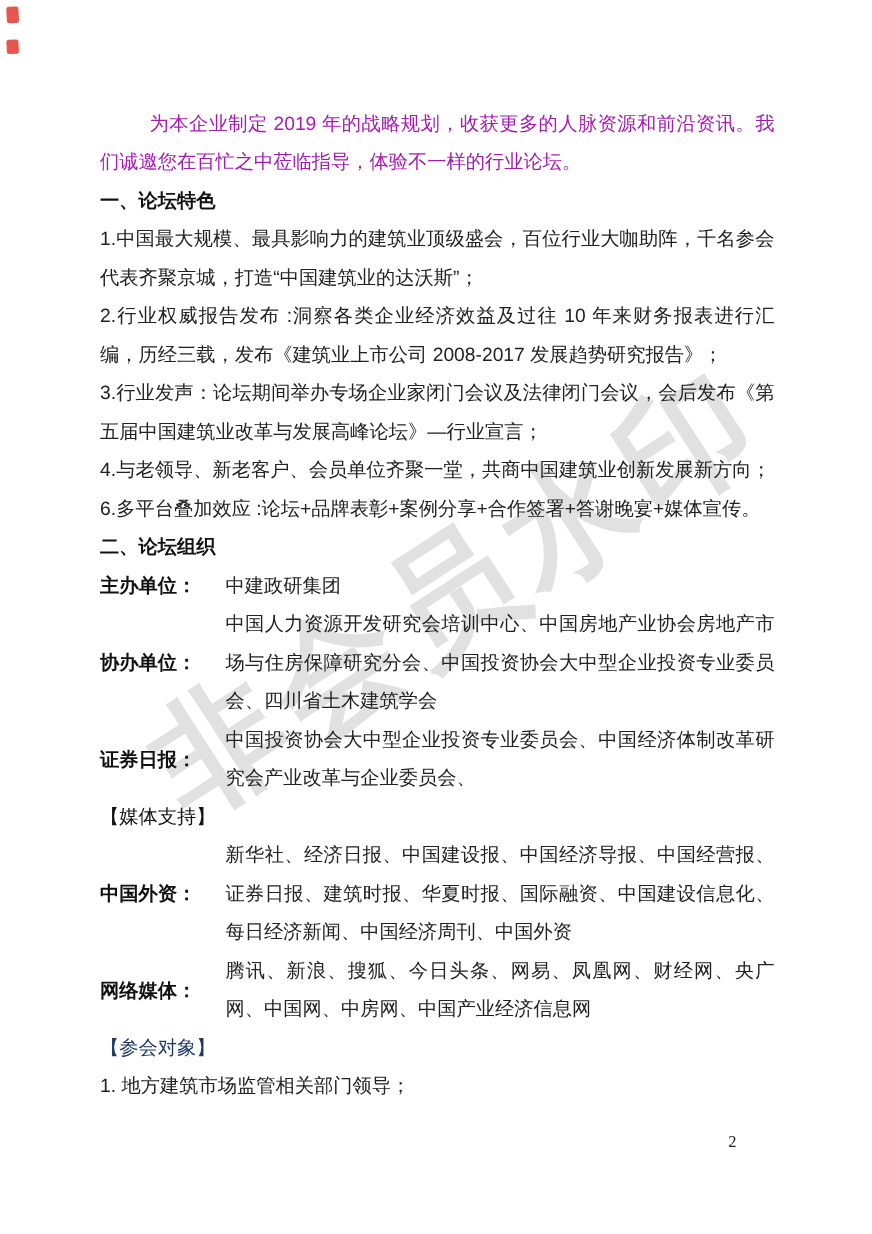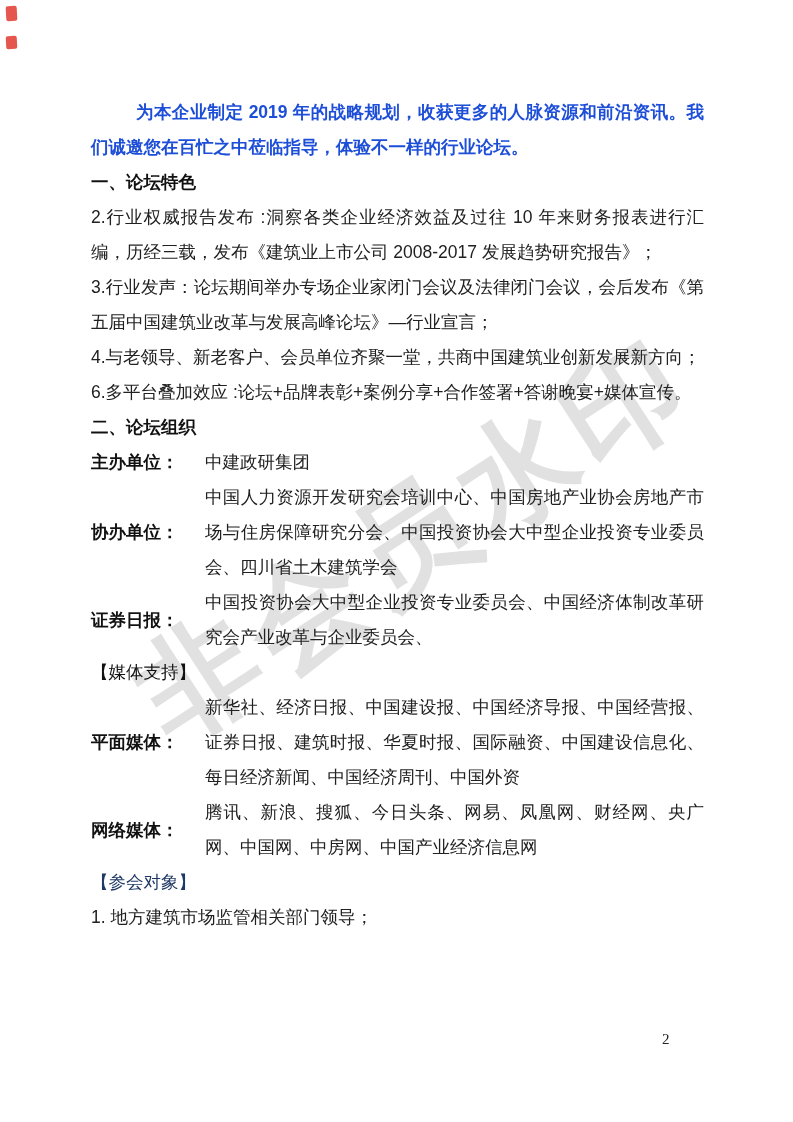--- a/index.html
+++ b/index.html
@@ -25,21 +25,21 @@
     background:#e03a2f;border-radius:2px;opacity:.85;transform:rotate(-3deg);
   }
   .corner-mark:last-child{height:13px;}
 
   .content{
     position:absolute;left:91px;top:95px;width:613px;z-index:1;
     font-size:17.5px;line-height:2.0;text-align:justify;
   }
   .content p,.content h2{margin:0;padding:0;font-size:17.5px;}
 
-  .intro{font-weight:700;font-size:17px;text-indent:45px;color:#1d4ed8;}
+  .intro{font-weight:400;font-size:17px;text-indent:45px;color:#a21caf;}
   .sec-title{font-weight:700;color:#111;}
   .bracket-header{font-weight:400;color:#111;}
   .bracket-header.navy{color:#1f3864;}
 
   .row{display:flex;align-items:center;}
   .row .label{flex:0 0 114px;font-weight:700;color:#111;white-space:nowrap;}
   .row .value{flex:1;text-align:justify;font-family:Liberation Serif, serif;}
 
   .page-number{
     position:absolute;left:662px;top:1031px;z-index:1;
@@ -57,20 +57,21 @@
   <div class="corner-marks">
     <span class="corner-mark"></span>
     <span class="corner-mark"></span>
   </div>
 
   <div class="content">
 
     <p class="intro">为本企业制定 2019 年的战略规划，收获更多的人脉资源和前沿资讯。我们诚邀您在百忙之中莅临指导，体验不一样的行业论坛。</p>
 
     <h2 class="sec-title">一、论坛特色</h2>
+    <p>1.中国最大规模、最具影响力的建筑业顶级盛会，百位行业大咖助阵，千名参会代表齐聚京城，打造“中国建筑业的达沃斯”；</p>
     <p>2.行业权威报告发布 :洞察各类企业经济效益及过往 10 年来财务报表进行汇编，历经三载，发布《建筑业上市公司 2008-2017 发展趋势研究报告》；</p>
     <p>3.行业发声：论坛期间举办专场企业家闭门会议及法律闭门会议，会后发布《第五届中国建筑业改革与发展高峰论坛》—行业宣言；</p>
     <p>4.与老领导、新老客户、会员单位齐聚一堂，共商中国建筑业创新发展新方向；</p>
     <p>6.多平台叠加效应 :论坛+品牌表彰+案例分享+合作签署+答谢晚宴+媒体宣传。</p>
 
     <h2 class="sec-title">二、论坛组织</h2>
 
     <div class="row">
       <span class="label">主办单位：</span>
       <span class="value">中建政研集团</span>
@@ -80,21 +81,21 @@
       <span class="value">中国人力资源开发研究会培训中心、中国房地产业协会房地产市场与住房保障研究分会、中国投资协会大中型企业投资专业委员会、四川省土木建筑学会</span>
     </div>
     <div class="row">
       <span class="label">证券日报：</span>
       <span class="value">中国投资协会大中型企业投资专业委员会、中国经济体制改革研究会产业改革与企业委员会、</span>
     </div>
 
     <h2 class="bracket-header">【媒体支持】</h2>
 
     <div class="row">
-      <span class="label">平面媒体：</span>
+      <span class="label">中国外资：</span>
       <span class="value">新华社、经济日报、中国建设报、中国经济导报、中国经营报、证券日报、建筑时报、华夏时报、国际融资、中国建设信息化、每日经济新闻、中国经济周刊、中国外资</span>
     </div>
     <div class="row">
       <span class="label">网络媒体：</span>
       <span class="value">腾讯、新浪、搜狐、今日头条、网易、凤凰网、财经网、央广网、中国网、中房网、中国产业经济信息网</span>
     </div>
 
     <h2 class="bracket-header navy">【参会对象】</h2>
     <p>1. 地方建筑市场监管相关部门领导；</p>
 

